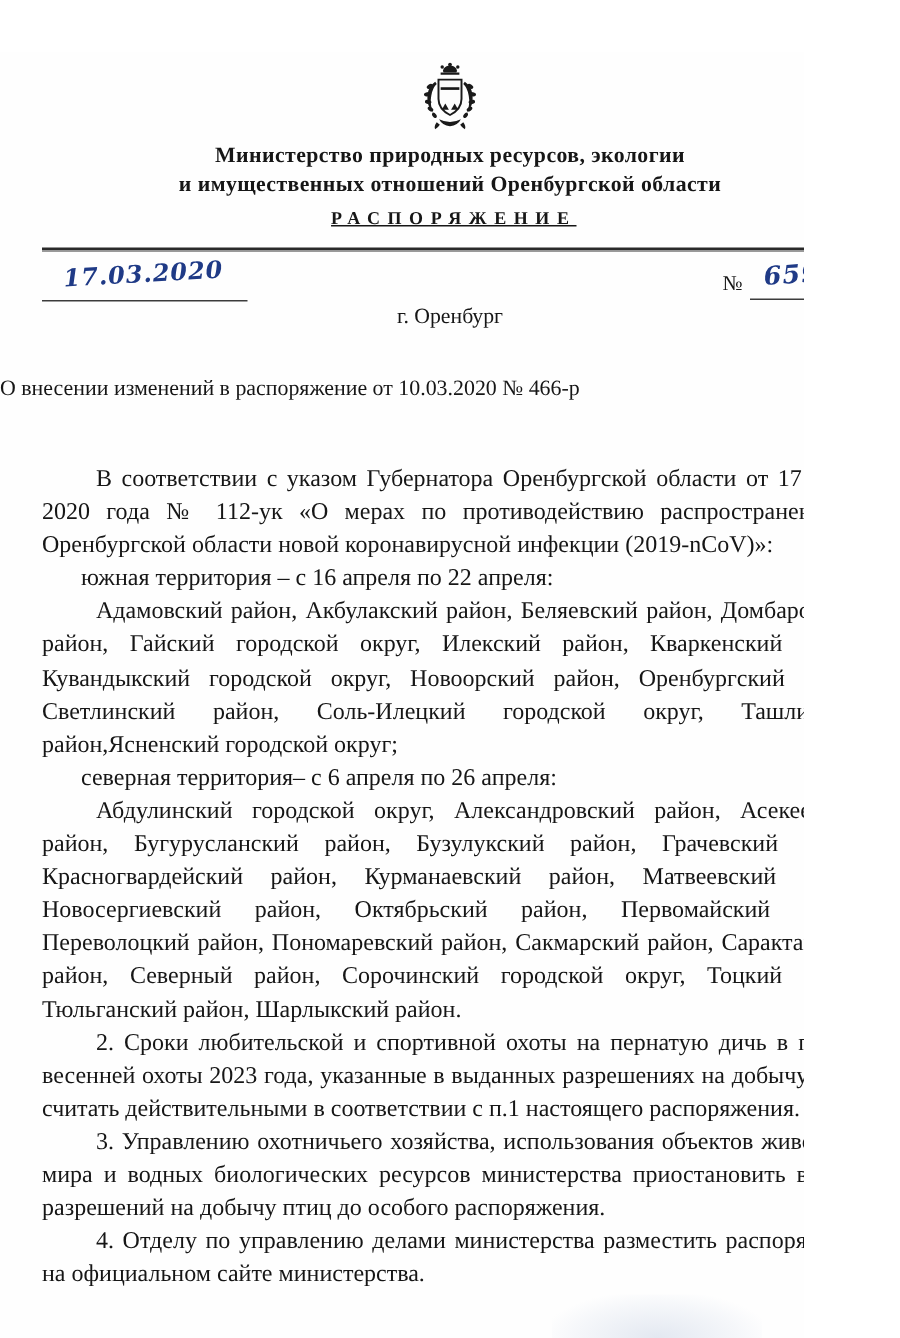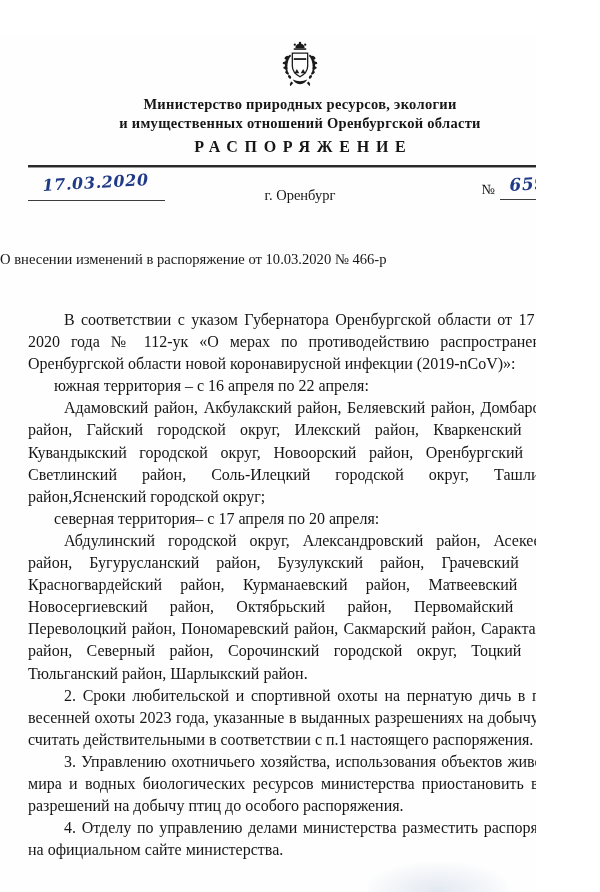--- a/index.html
+++ b/index.html
@@ -45,23 +45,24 @@
   .ministry-line {
     font-weight: bold;
     font-size: 14.5px;
     line-height: 19px;
     letter-spacing: 0.02em;
     white-space: nowrap;
   }
   .doc-type {
     margin-top: 5px;
     font-weight: bold;
-    font-size: 16px;
+    font-size: 12px;
     letter-spacing: 0.42em;
     text-indent: 0.42em;
+    text-decoration: underline;
   }
 
   .rule {
     position: absolute;
     top: 130px;
     left: 28px;
     width: 550px;
     height: 0;
     border-top: 2px solid #2a2a2a;
     border-bottom: 1px solid #9a9a9a;
@@ -116,21 +117,21 @@
     white-space: nowrap;
     line-height: 22px;
   }
   .handwriting.num {
     transform: rotate(-4deg);
     font-size: 17px;
   }
 
   .city {
     position: absolute;
-    top: 152px;
+    top: 168px;
     left: 0;
     width: 600px;
     text-align: center;
     font-size: 14.5px;
   }
 
   
   .subject {
     position: absolute;
     top: 216px;
@@ -238,21 +239,21 @@
   </div>
 
   <div class="city">г. Оренбург</div>
 
   <div class="subject">О внесении изменений в распоряжение от 10.03.2020 № 466-р</div>
 
   <div class="body">
     <p class="para indent">В соответствии с указом Губернатора Оренбургской области от 17 марта 2020 года № 112-ук «О мерах по противодействию распространению в Оренбургской области новой коронавирусной инфекции (2019-nCoV)»:</p>
     <p class="para indent-sm">южная территория – с 16 апреля по 22 апреля:</p>
     <p class="para indent">Адамовский район, Акбулакский район, Беляевский район, Домбаровский район, Гайский городской округ, Илекский район, Кваркенский район, Кувандыкский городской округ, Новоорский район, Оренбургский район, Светлинский район, Соль-Илецкий городской округ, Ташлинский район,Ясненский городской округ;</p>
-    <p class="para indent-sm">северная территория– с 17 апреля по 20 апреля:</p>
+    <p class="para indent-sm">северная территория– с 6 апреля по 26 апреля:</p>
     <p class="para indent">Абдулинский городской округ, Александровский район, Асекеевский район, Бугурусланский район, Бузулукский район, Грачевский район, Красногвардейский район, Курманаевский район, Матвеевский район, Новосергиевский район, Октябрьский район, Первомайский район, Переволоцкий район, Пономаревский район, Сакмарский район, Саракташский район, Северный район, Сорочинский городской округ, Тоцкий район, Тюльганский район, Шарлыкский район.</p>
     <p class="para indent">2. Сроки любительской и спортивной охоты на пернатую дичь в период весенней охоты 2023 года, указанные в выданных разрешениях на добычу птиц, считать действительными в соответствии с п.1 настоящего распоряжения.</p>
     <p class="para indent">3. Управлению охотничьего хозяйства, использования объектов животного мира и водных биологических ресурсов министерства приостановить выдачу разрешений на добычу птиц до особого распоряжения.</p>
     <p class="para indent">4. Отделу по управлению делами министерства разместить распоряжение на официальном сайте министерства.</p>
   </div>
 
   <div class="scan-artifact"></div>
 </div>
 
 </body></html>

